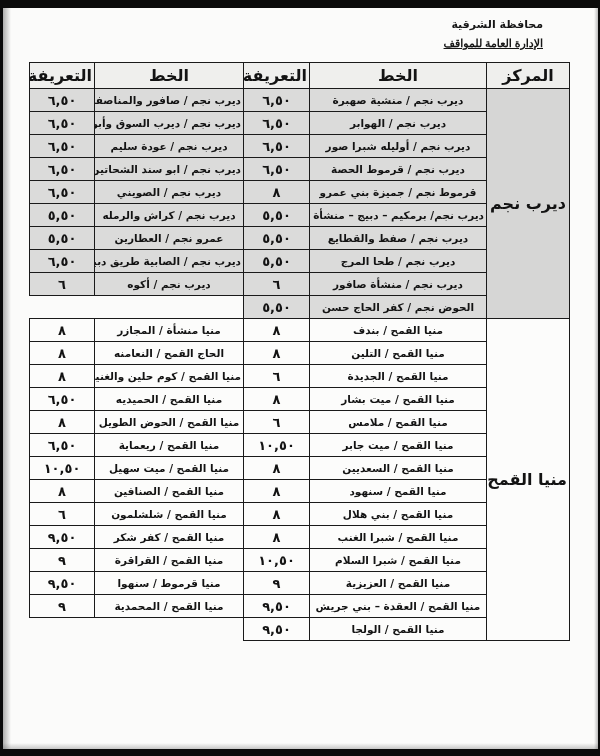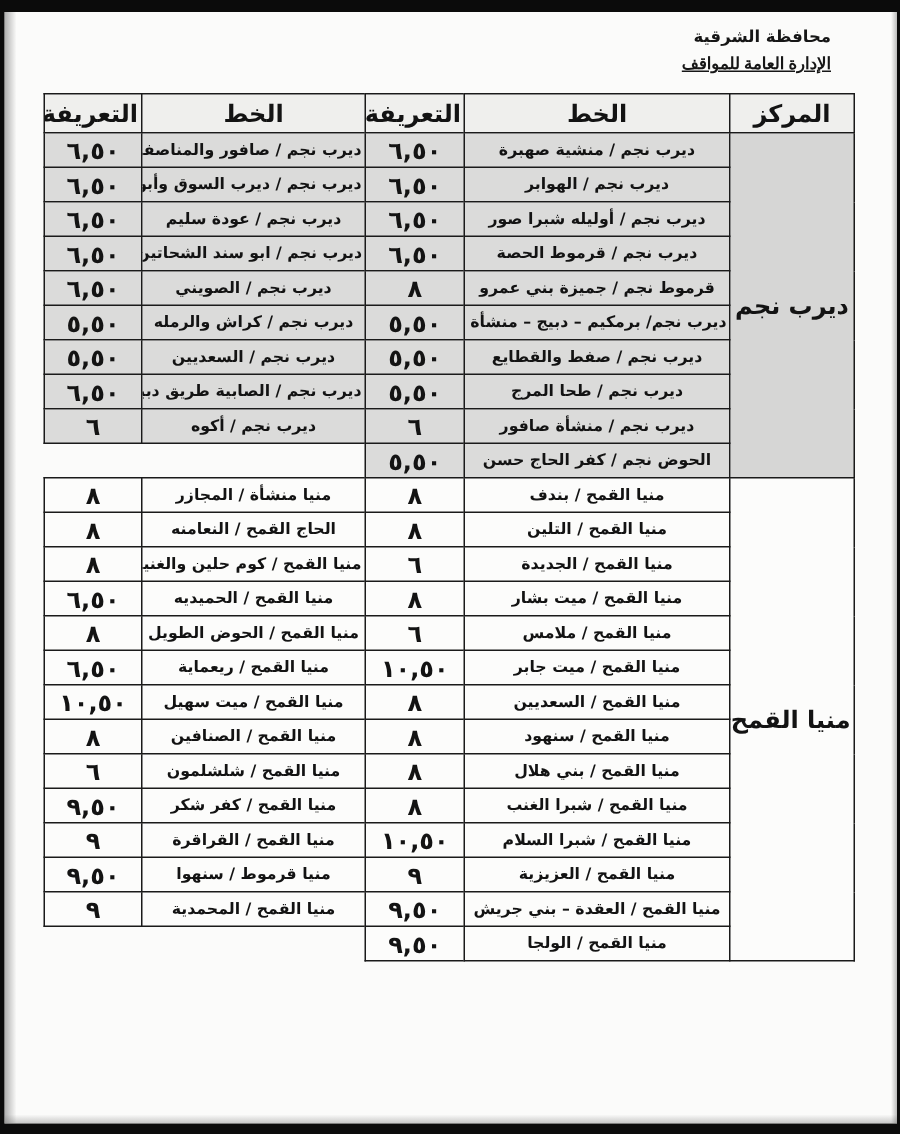--- a/index.html
+++ b/index.html
@@ -25,21 +25,21 @@
     background: linear-gradient(to left, rgba(110,110,110,.45), rgba(240,240,240,0));
     pointer-events: none;
   }
   .scan-shade-bottom {
     position: absolute; left: 0; right: 0; bottom: 0; height: 6px;
     background: linear-gradient(to top, rgba(100,100,100,.35), rgba(240,240,240,0));
     pointer-events: none;
   }
   .org-header {
     position: absolute;
-    top: 7px; right: 44px;
+    top: 7px; right: 55px;
     direction: rtl;
     text-align: right;
     font-size: 11px;
     font-weight: bold;
     color: #161616;
     line-height: 1.75;
   }
   .org-header .underlined { text-decoration: underline; font-family: Liberation Serif, serif; }
 
   table.tariff-table {
@@ -61,21 +61,21 @@
   }
   .tariff-table thead th {
     height: 25px;
     font-size: 16px;
     font-weight: bold;
     background: #efefed;
   }
   .tariff-table tbody td { height: 22px; }
 
   .line-cell  { font-size: 10.5px; font-weight: bold; }
-  .tariff-cell { font-size: 16px; font-weight: bold; letter-spacing: 1px; }
+  .tariff-cell { font-size: 13px; font-weight: bold; letter-spacing: 1px; }
   .center-cell { font-size: 16px; font-weight: bold; }
 
   
   tr.g0 td { background: #dbdbda; }
   tr.g0 td.center-cell { background: #d6d6d5; }
   
   tr.g1 td { background: #fcfcfb; }
 
   
   .tariff-table td.ghost {
@@ -144,21 +144,21 @@
         </tr>
         <tr class="g0">
           <td class="line-cell">ديرب نجم/ برمكيم – دبيج – منشأة قاسم</td>
           <td class="tariff-cell">٥,٥٠</td>
           <td class="line-cell">ديرب نجم / كراش والرمله</td>
           <td class="tariff-cell">٥,٥٠</td>
         </tr>
         <tr class="g0">
           <td class="line-cell">ديرب نجم / صفط والقطايع</td>
           <td class="tariff-cell">٥,٥٠</td>
-          <td class="line-cell">ديرب نجم / السعديين</td>
+          <td class="line-cell">عمرو نجم / العطارين</td>
           <td class="tariff-cell">٥,٥٠</td>
         </tr>
         <tr class="g0">
           <td class="line-cell">ديرب نجم / طحا المرج</td>
           <td class="tariff-cell">٥,٥٠</td>
           <td class="line-cell">ديرب نجم / الصابية طريق دبيج</td>
           <td class="tariff-cell">٦,٥٠</td>
         </tr>
         <tr class="g0">
           <td class="line-cell">ديرب نجم / منشأة صافور</td>

